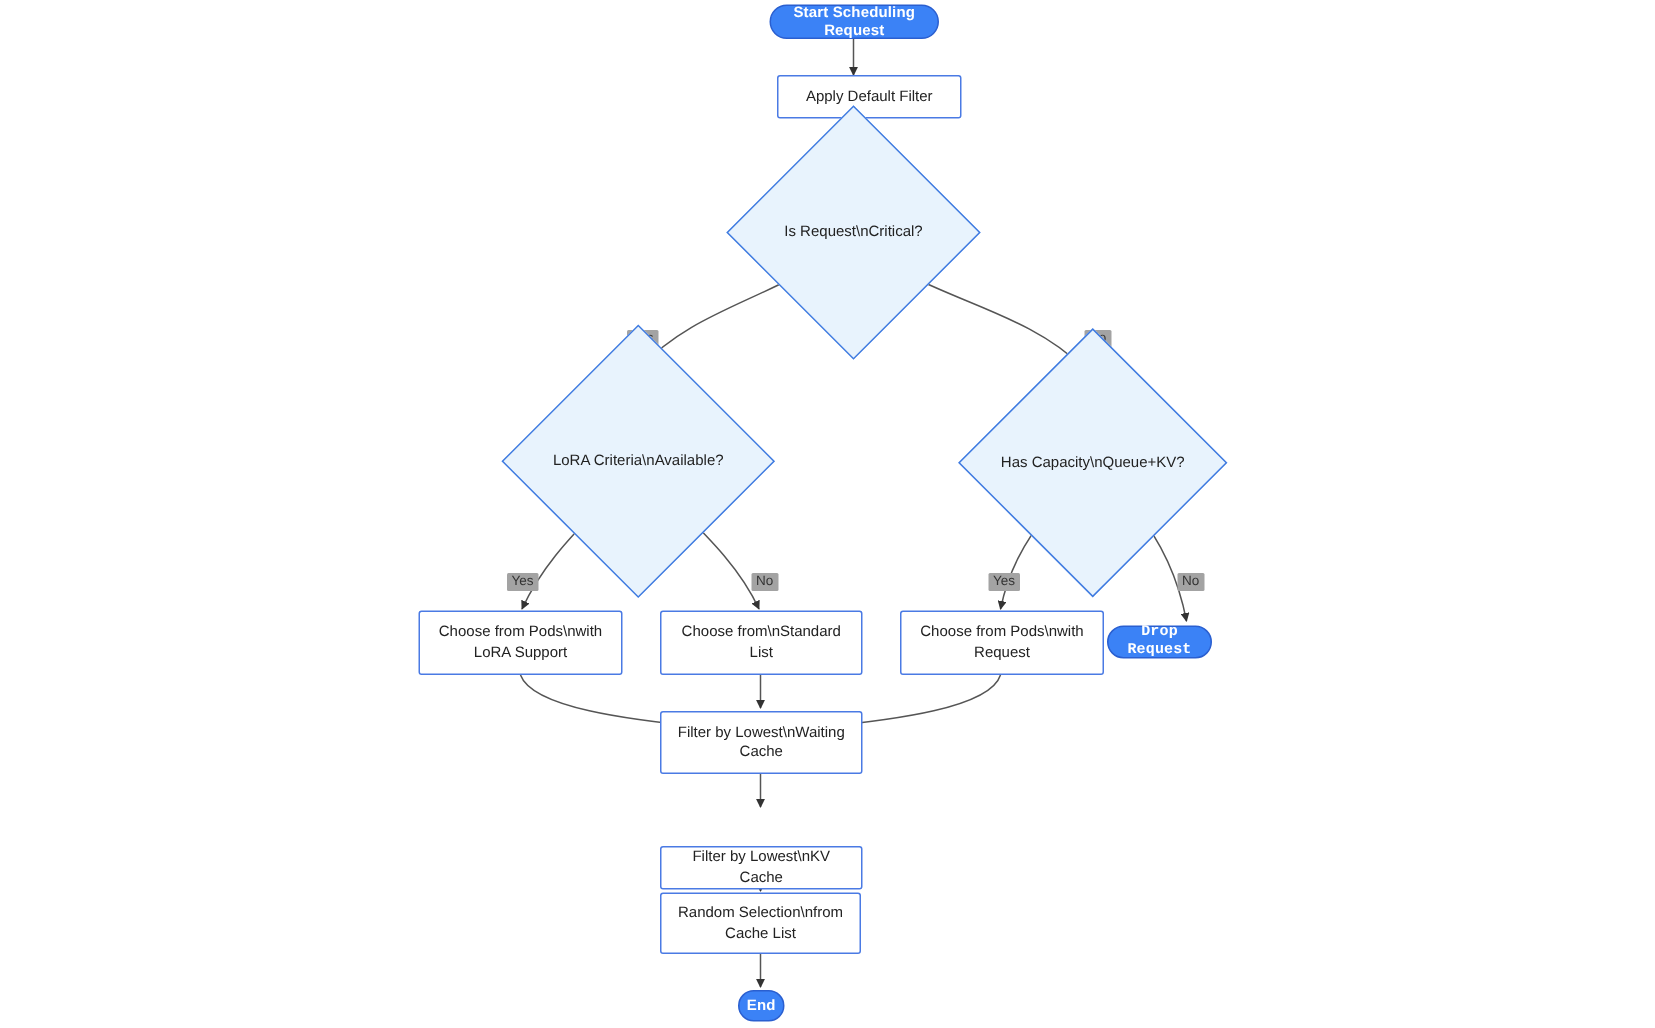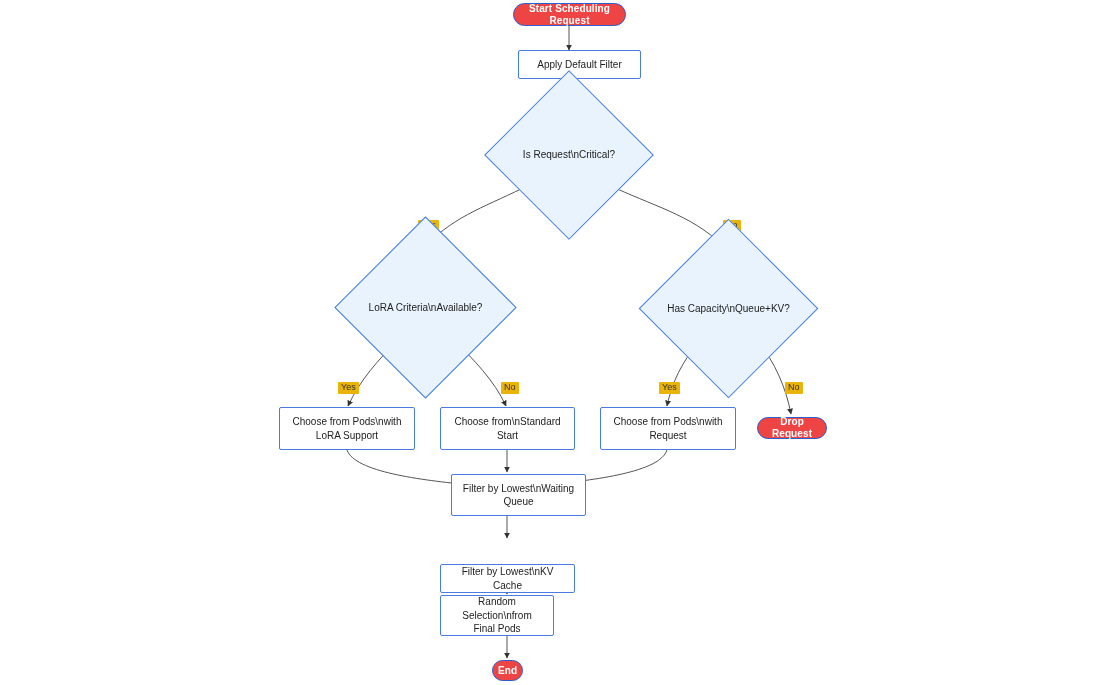--- a/index.html
+++ b/index.html
@@ -29,21 +29,21 @@
   .node {
     position: absolute;
     box-sizing: border-box;
     display: flex;
     align-items: center;
     justify-content: center;
     text-align: center;
   }
   
   .pill {
-    background: #ef4444;
+    background: #3b82f6;
     color: #ffffff;
     border: 1px solid #2a5fd0;
     border-radius: 999px;
     font-size: 10px;
     font-weight: bold;
     letter-spacing: 0.1px;
     line-height: 1.2;
     padding: 0 10px;
   }
   
@@ -82,21 +82,21 @@
     font-size: 10px;
     color: #222222;
     white-space: nowrap;
     line-height: 1.2;
   }
   
   .edge-label {
     position: absolute;
     font-size: 9px;
     color: #333333;
-    background: #eab308;
+    background: #a3a3a3;
     padding: 1px 3px;
     border-radius: 1px;
     line-height: 1.1;
     white-space: nowrap;
   }
 </style>
 </head>
 <body>
 
 <div id="canvas">
@@ -168,37 +168,37 @@
   <div class="edge-label" style="left:659px; top:382px;">Yes</div>
   <div class="edge-label" style="left:785px; top:382px;">No</div>
 
   <div class="node box" style="left:279px; top:407px; width:136px; height:43px; flex-direction:column;">
     <span class="lines">Choose from Pods\nwith</span>
     <span class="lines">LoRA Support</span>
   </div>
 
   <div class="node box" style="left:440px; top:407px; width:135px; height:43px; flex-direction:column;">
     <span class="lines">Choose from\nStandard</span>
-    <span class="lines">Start</span>
+    <span class="lines">List</span>
   </div>
 
   <div class="node box" style="left:600px; top:407px; width:136px; height:43px; flex-direction:column;">
     <span class="lines">Choose from Pods\nwith</span>
     <span class="lines">Request</span>
   </div>
 
-  <div class="node pill" style="left:757px; top:417px; width:70px; height:22px;">Drop Request</div>
-
-  <div class="node box" style="left:440px; top:474px; width:135px; height:42px; flex-direction:column;margin-left:11px;">
+  <div class="node pill" style="left:738px; top:417px; width:70px; height:22px;font-family:Liberation Mono, monospace;">Drop Request</div>
+
+  <div class="node box" style="left:440px; top:474px; width:135px; height:42px; flex-direction:column;">
     <span class="lines">Filter by Lowest\nWaiting</span>
-    <span class="lines">Queue</span>
+    <span class="lines">Cache</span>
   </div>
 
   <div class="node box" style="left:440px; top:540px; width:135px; height:29px;margin-top:24px;">Filter by Lowest\nKV Cache</div>
 
-  <div class="node box" style="left:440px; top:595px; width:114px; height:41px; flex-direction:column;">
+  <div class="node box" style="left:440px; top:595px; width:134px; height:41px; flex-direction:column;">
     <span class="lines">Random Selection\nfrom</span>
-    <span class="lines">Final Pods</span>
+    <span class="lines">Cache List</span>
   </div>
 
   <div class="node pill" style="left:492px; top:660px; width:31px; height:21px;">End</div>
 
 </div>
 
 </body></html>

